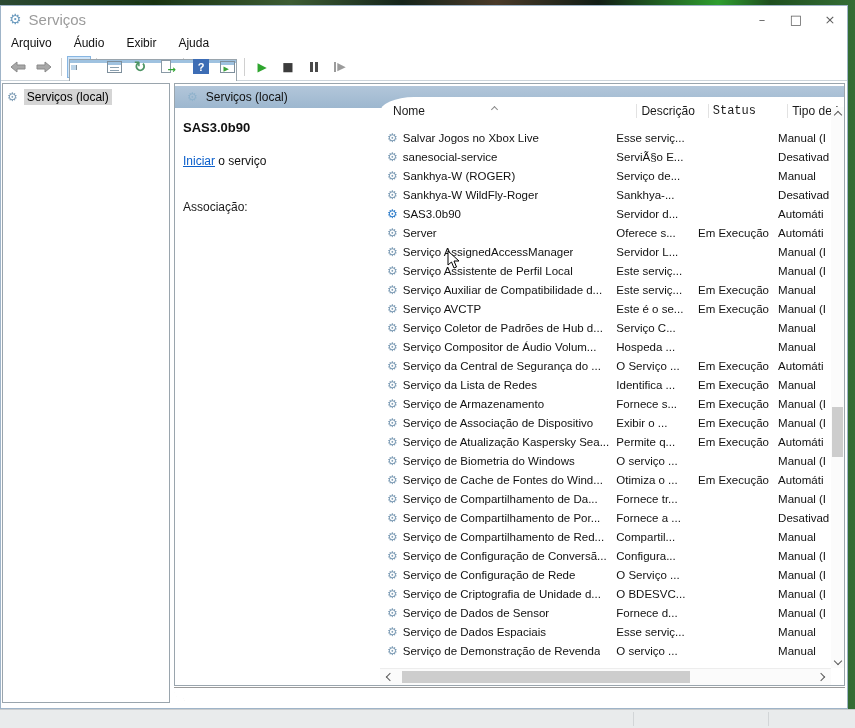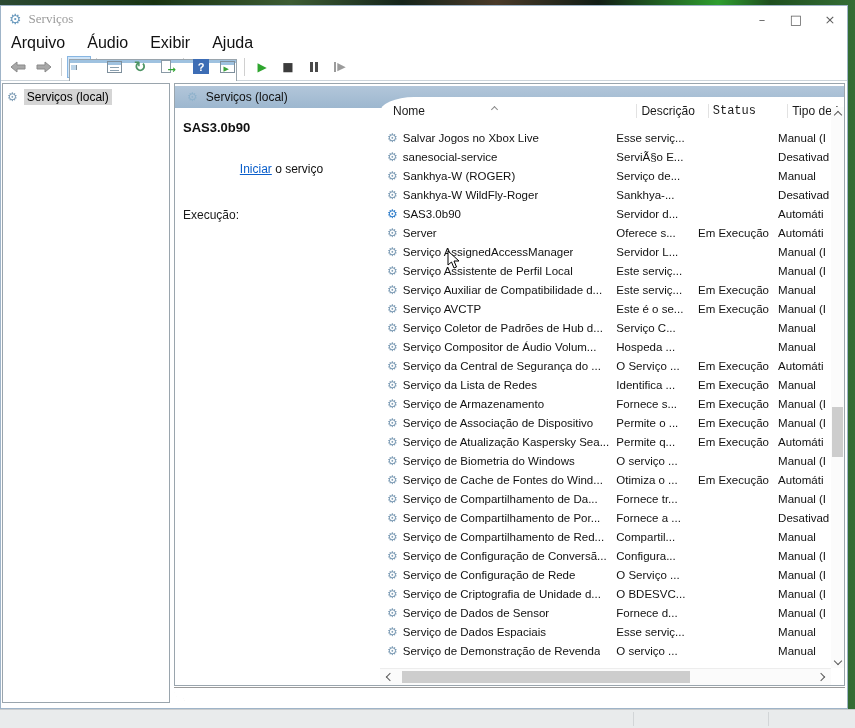--- a/index.html
+++ b/index.html
@@ -9,27 +9,27 @@
     background:linear-gradient(90deg,#2c4a33 0%,#18320f 18%,#3d5c33 34%,#15241a 47%,#4a3a28 58%,#121d15 70%,#2f9e2f 84%,#1f4f1f 90%,#356e35 100%);
     position:relative;
   }
 
   
   .win { position:absolute; left:0; top:5px; width:848px; height:704px;
          background:#fff; border:1px solid #9fb4c8; display:flex; flex-direction:column; }
 
   .titlebar { height:26px; display:flex; align-items:center; padding-left:8px; background:#fff; }
   .title-gear { font-family:"DejaVu Sans", sans-serif; color:#6d9cbf; font-size:14px; margin-right:7px; }
-  .title-text { color:#9b9b9b; font-size:13px;font-family:Liberation Serif, serif; }
+  .title-text { color:#9b9b9b; font-size:15px; }
   .title-controls { margin-left:auto; display:flex; height:100%; }
   .tbtn { width:34px; display:flex; align-items:center; justify-content:center;
           color:#5e5e5e; font-size:13px; font-family:"DejaVu Sans", sans-serif; }
 
   .menubar { height:21px; display:flex; align-items:center; gap:22px; padding-left:10px;
-             font-size:16px; color:#111; background:#fff; }
+             font-size:12px; color:#111; background:#fff; }
   .menubar span { cursor:default; }
 
   .toolbar { height:28px; display:flex; align-items:center; padding-left:4px;
              background:#fff; border-bottom:1px solid #ccd4da; }
   .tb-btn { width:24px; height:22px; display:flex; align-items:center; justify-content:center;
             margin:0 1px; border:1px solid transparent; position:relative; }
   .tb-btn.active { background:#cfe4f7; border-color:#88b6e2; }
   .tb-sep { width:1px; height:18px; background:#d0d0d0; margin:0 4px; }
   .miniwin { width:15px; height:12px; border:1px solid #7e8f9c; background:#fff; position:relative; }
   .miniwin::before { content:""; position:absolute; left:0; right:0; top:0; height:3px; background:#9fc2e0; }
@@ -56,21 +56,21 @@
   .tree-item .label { background:#d5d5d5; padding:1px 3px; }
   .gearsm { font-family:"DejaVu Sans", sans-serif; color:#7d9cb5; font-size:12px; }
 
   .pane { position:absolute; left:173px; right:2px; top:2px; height:603px; border:1px solid #9aa5ad; background:#fff; overflow:hidden; }
   .band { position:absolute; left:0; right:0; top:2px; height:22px; background:linear-gradient(#b2c6da,#9db7cf);
           display:flex; align-items:center; gap:8px; padding-left:12px; font-size:12px; color:#111; z-index:1; }
   .band .gearsm { color:#8fb2cc; }
 
   .extinfo { position:absolute; left:0; top:36px; width:205px; padding-left:8px; z-index:2; font-size:12px; }
   .svc-title { font-weight:bold; font-size:13px; color:#111; }
-  .svc-action { margin-top:27px; color:#111;text-align:center; }
+  .svc-action { margin-top:19px; color:#111; }
   .svc-action a { color:#0b5fcb; text-decoration:underline; }
   .svc-desc { margin-top:32px; color:#1a1a1a; line-height:15px; }
 
   .listbox { position:absolute; left:205px; right:0; top:13px; bottom:0; background:#fff;
              border-top-left-radius:34px 15px; z-index:2; }
   .lheader { position:relative; height:31px; display:flex; align-items:center; padding-bottom:3px; font-size:12px; color:#1a1a1a; }
   .hcell { padding-left:4px; position:relative; }
   .hcell + .hcell { border-left:1px solid #e2e2e2; }
   .h-name { width:237px; padding-left:13px; border-left:none !important; }
   .h-desc { width:78px;margin-left:40px; }
@@ -208,21 +208,21 @@
         <span class="gearsm">⚙</span>
         <span>Serviços (local)</span>
       </div>
 
       <div class="extinfo">
         <div class="svc-title">SAS3.0b90</div>
         <div class="svc-action">
           <a href="#">Iniciar</a><span> o serviço</span>
         </div>
         <div class="svc-desc">
-          <div>Execução:</div>
+          <div>Associação:</div>
         </div>
       </div>
 
       <div class="listbox">
         <div class="lheader">
           <span class="sort"><span class="chev up"></span></span>
           <span class="hcell h-name">Nome</span>
           <span class="hcell h-desc">Descrição</span>
           <span class="hcell h-status">Status</span>
           <span class="hcell h-type">Tipo de Inicialização</span>
@@ -362,21 +362,21 @@
               </span>
               <span class="c-desc">Fornece s...</span>
               <span class="c-status">Em Execução</span>
               <span class="c-type">Manual (I</span>
             </div>
             <div class="row">
               <span class="c-name">
                 <span class="gear">⚙</span>
                 <i>Serviço de Associação de Dispositivo</i>
               </span>
-              <span class="c-desc">Permite o ...</span>
+              <span class="c-desc">Exibir o ...</span>
               <span class="c-status">Em Execução</span>
               <span class="c-type">Manual (I</span>
             </div>
             <div class="row">
               <span class="c-name">
                 <span class="gear">⚙</span>
                 <i>Serviço de Atualização Kaspersky Sea...</i>
               </span>
               <span class="c-desc">Permite q...</span>
               <span class="c-status">Em Execução</span>

